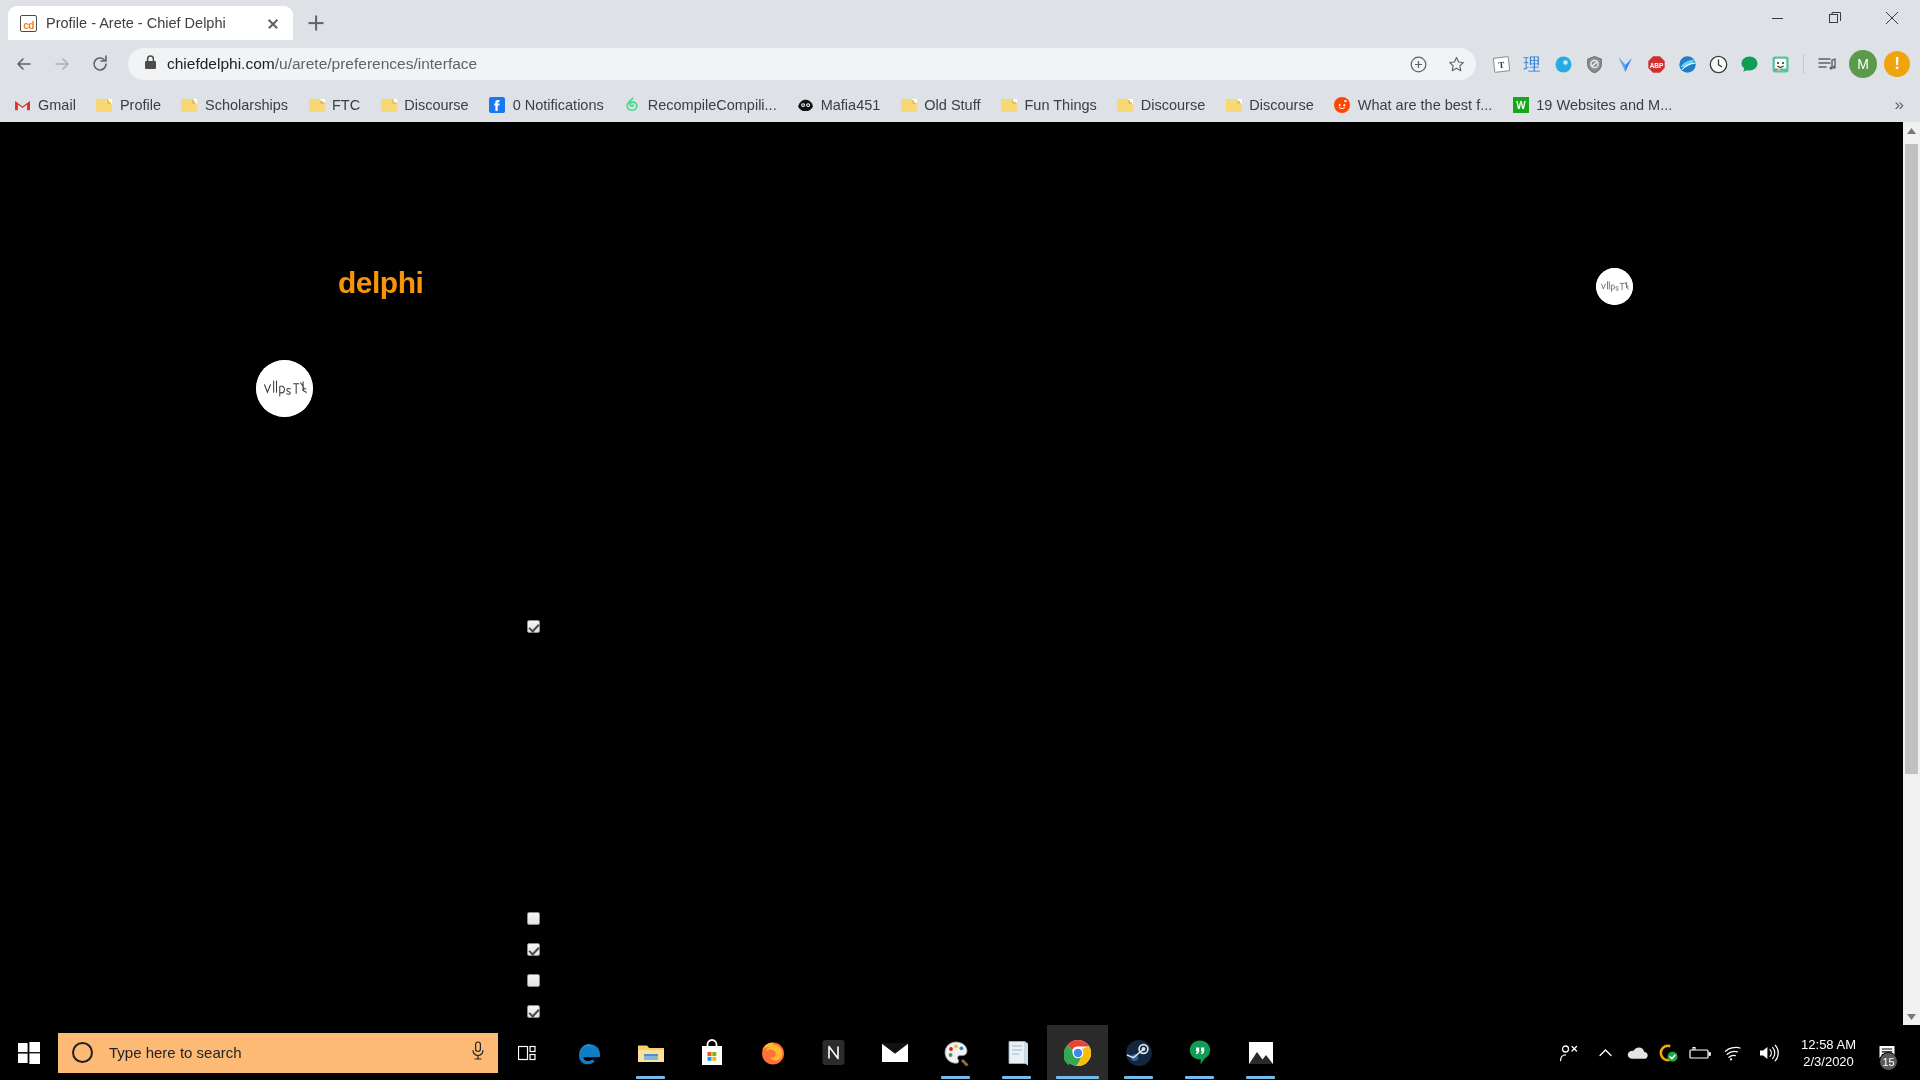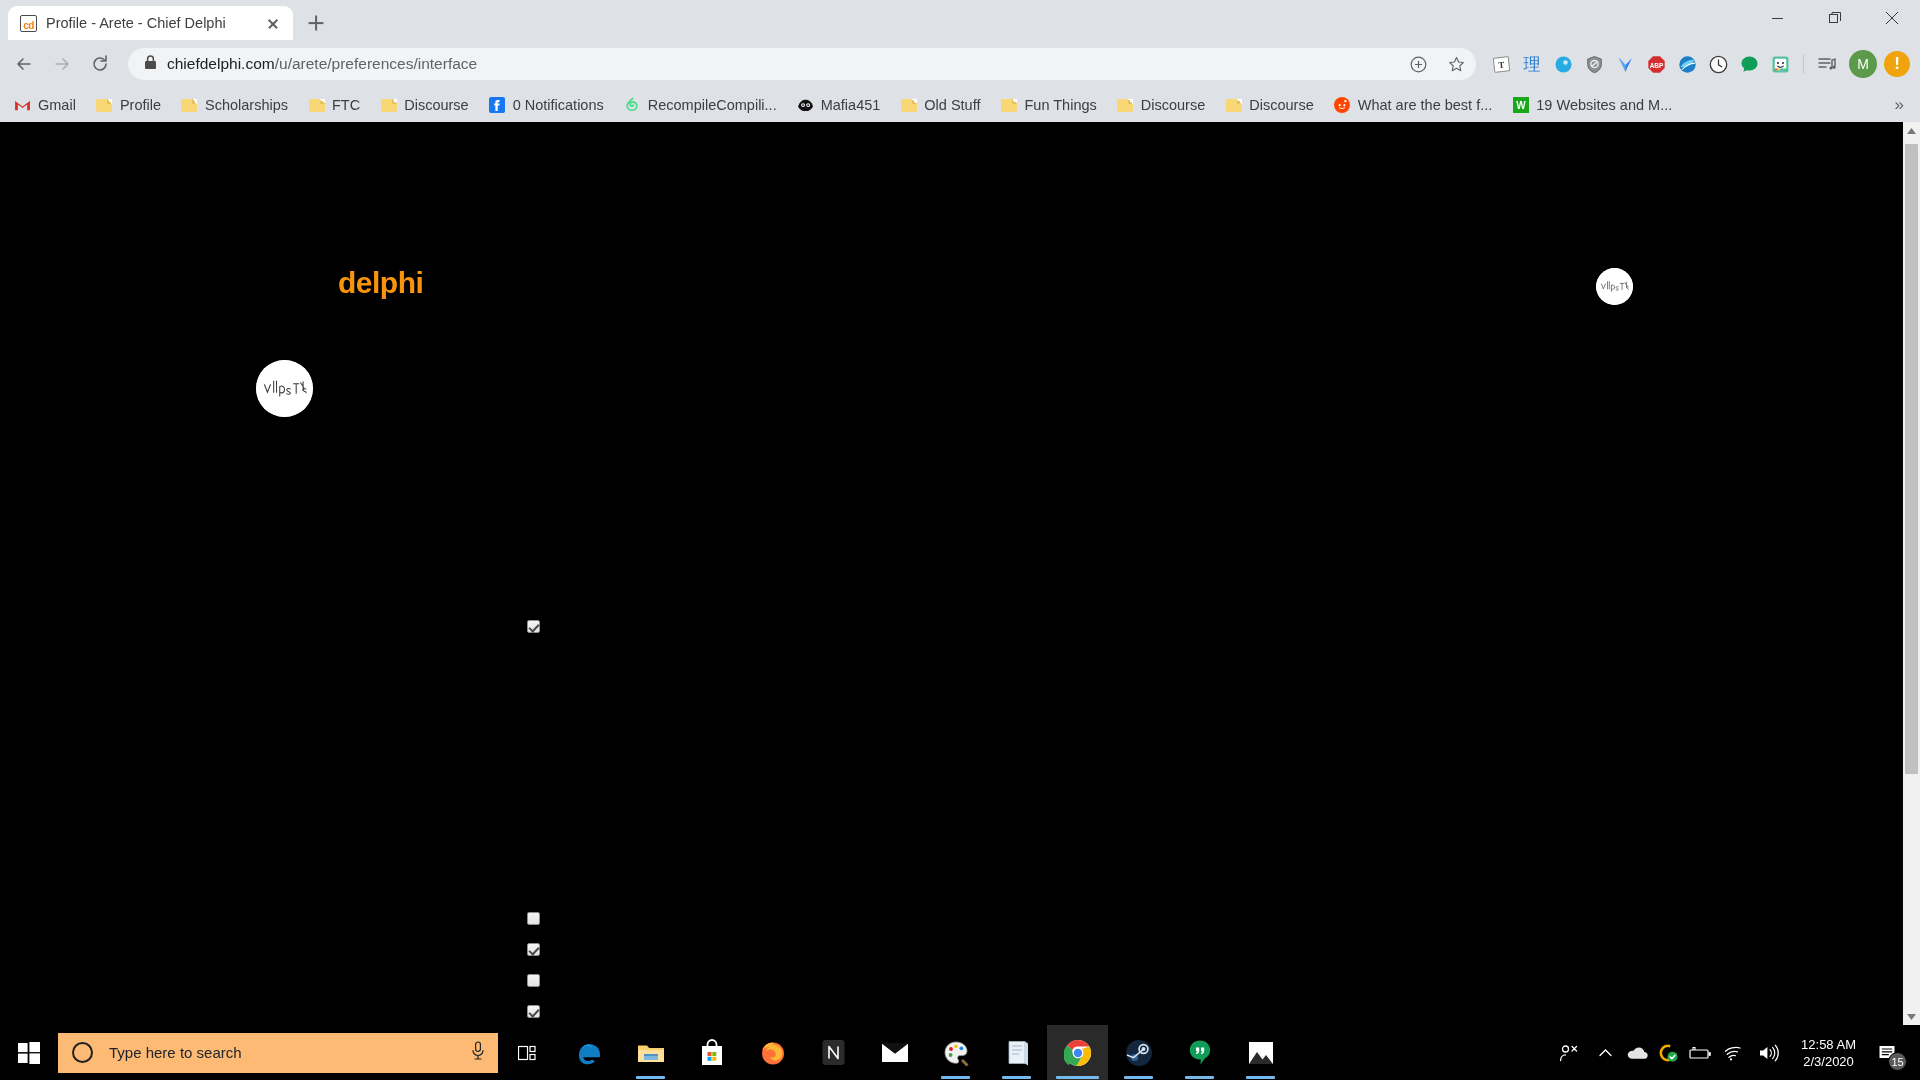--- a/index.html
+++ b/index.html
@@ -155,21 +155,21 @@
   }
   .tray { margin-left: auto; display: flex; align-items: center; height: 55px; padding-right: 12px; gap: 0px; }
   .tray-ico { width: 32px; height: 55px; display: flex; align-items: center; justify-content: center; cursor: pointer; }
   .tray-ico.wide { width: 40px; }
   .clock {
     display: flex; flex-direction: column; align-items: center; justify-content: center;
     color: #fff; font-size: 13px; line-height: 17px; padding: 0 12px; cursor: pointer;
   }
   .notif { width: 40px; height: 55px; display: flex; align-items: center; justify-content: center; position: relative; cursor: pointer; }
   .notif-badge {
-    position: absolute; right: 1px; bottom: 9px; width: 19px; height: 19px; border-radius: 50%;
+    position: absolute; right: 10px; bottom: 9px; width: 19px; height: 19px; border-radius: 50%;
     background: #5a5a5a; color: #fff; font-size: 11px; display: flex; align-items: center; justify-content: center;
     border: 1px solid #000;
   }
 </style>
 </head>
 <body>
 
 <div class="browser">
 
   <div class="tabstrip">

